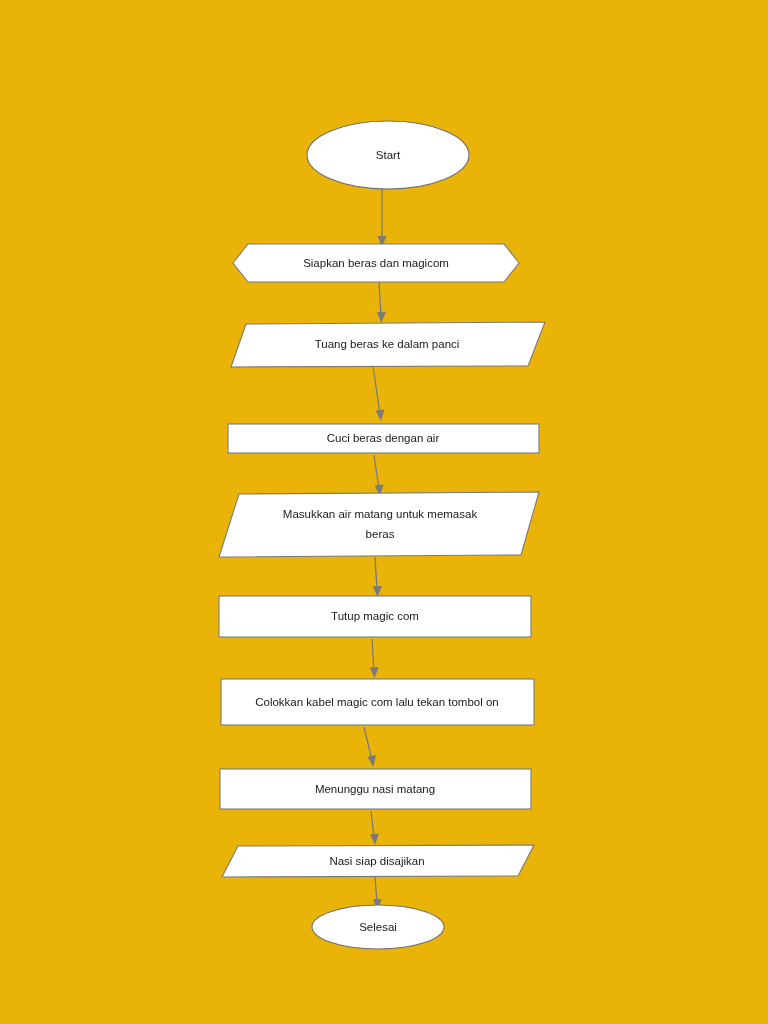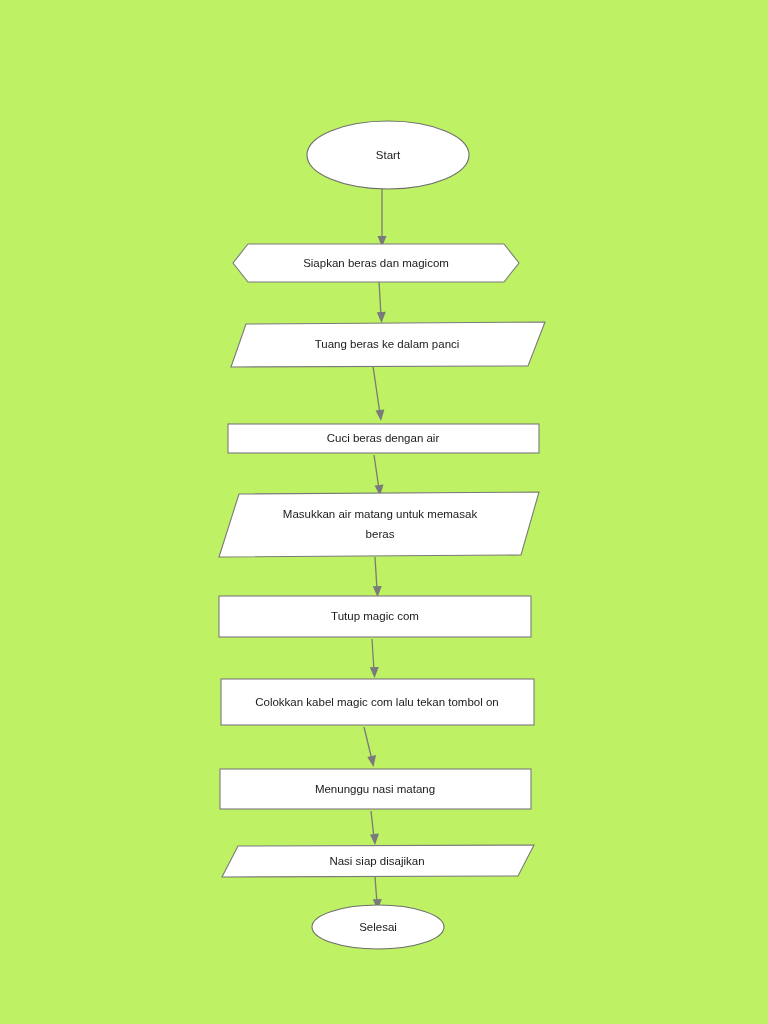--- a/index.html
+++ b/index.html
@@ -11,21 +11,21 @@
   body {
     width: 768px;
     height: 1024px;
     font-family: "Liberation Sans", sans-serif;
     overflow: hidden;
   }
   #page {
     position: relative;
     width: 768px;
     height: 1024px;
-    background: #bef264;
+    background: #eab308;
   }
   #flow-svg {
     position: absolute;
     left: 0;
     top: 0;
     width: 768px;
     height: 1024px;
     display: block;
   }
   .node-shape {

